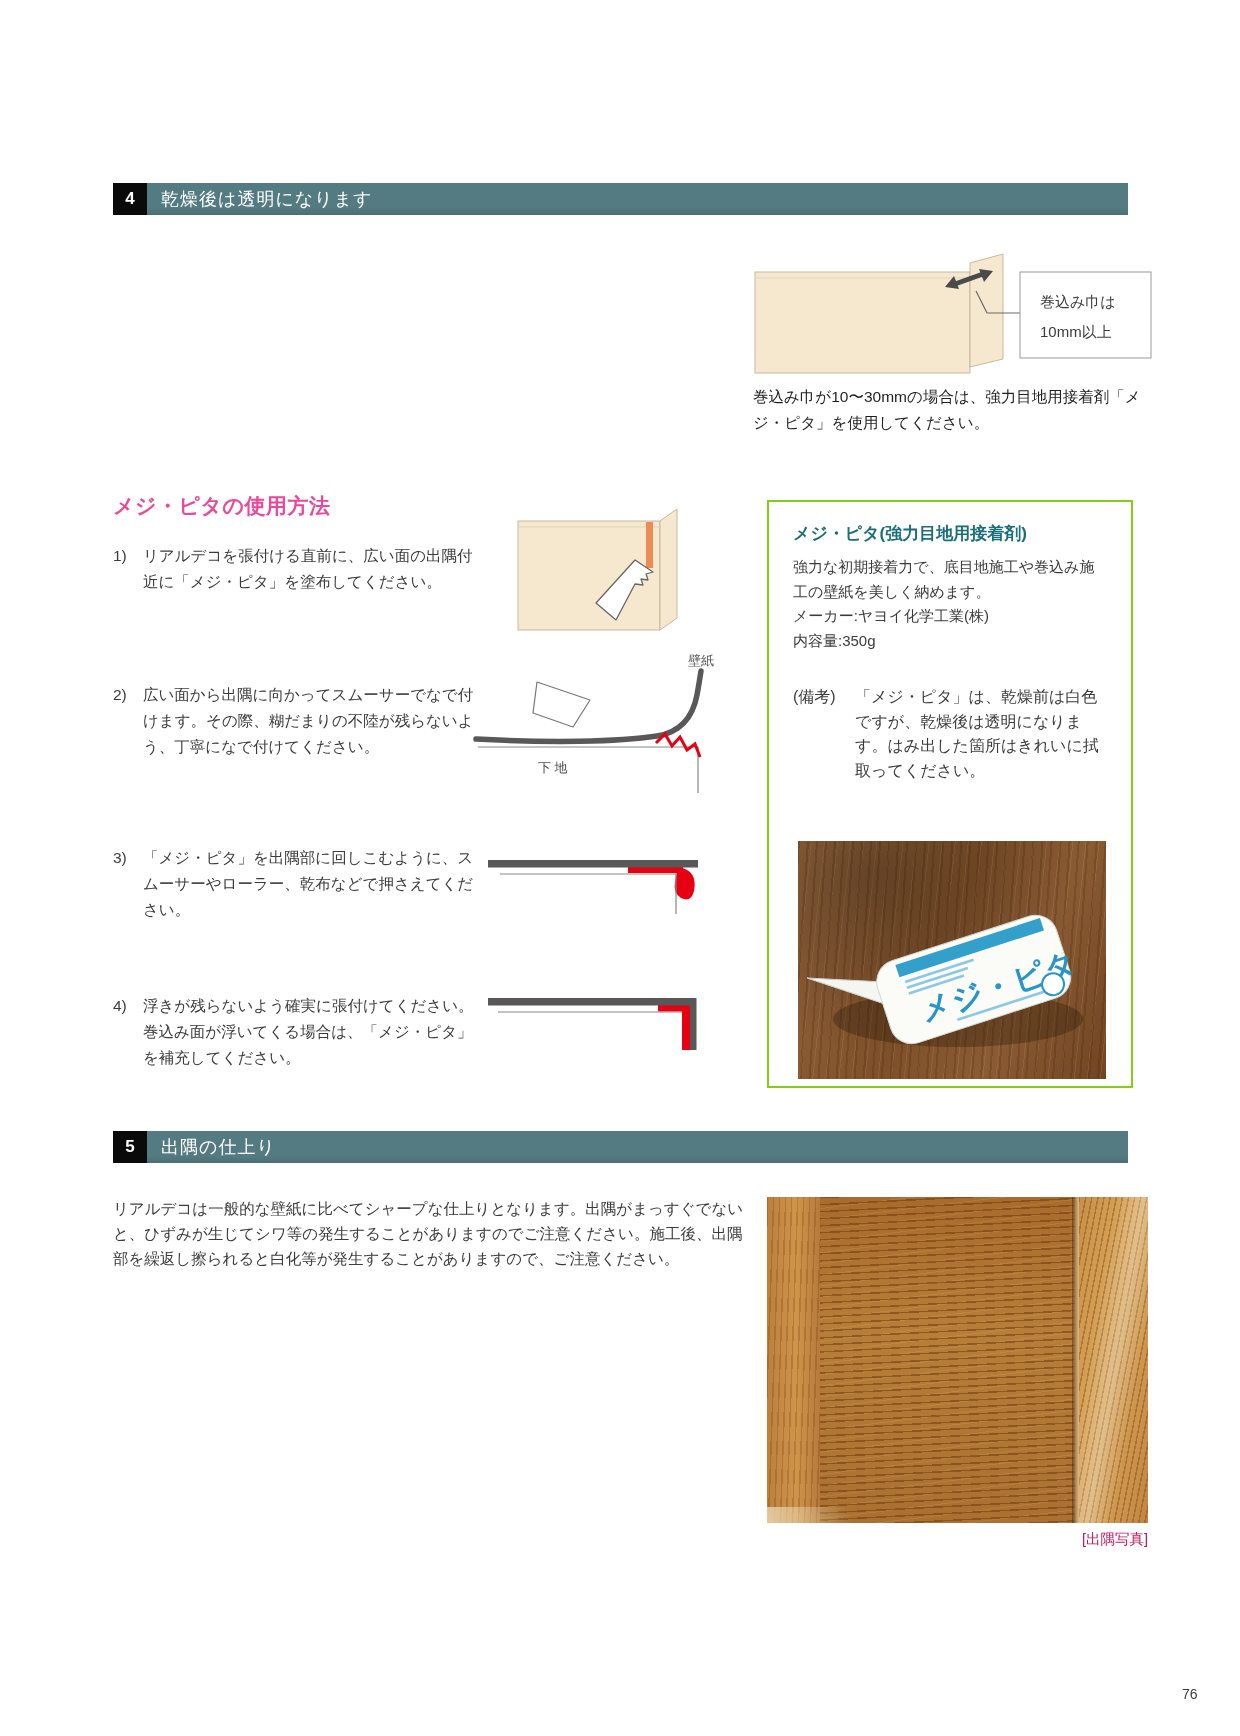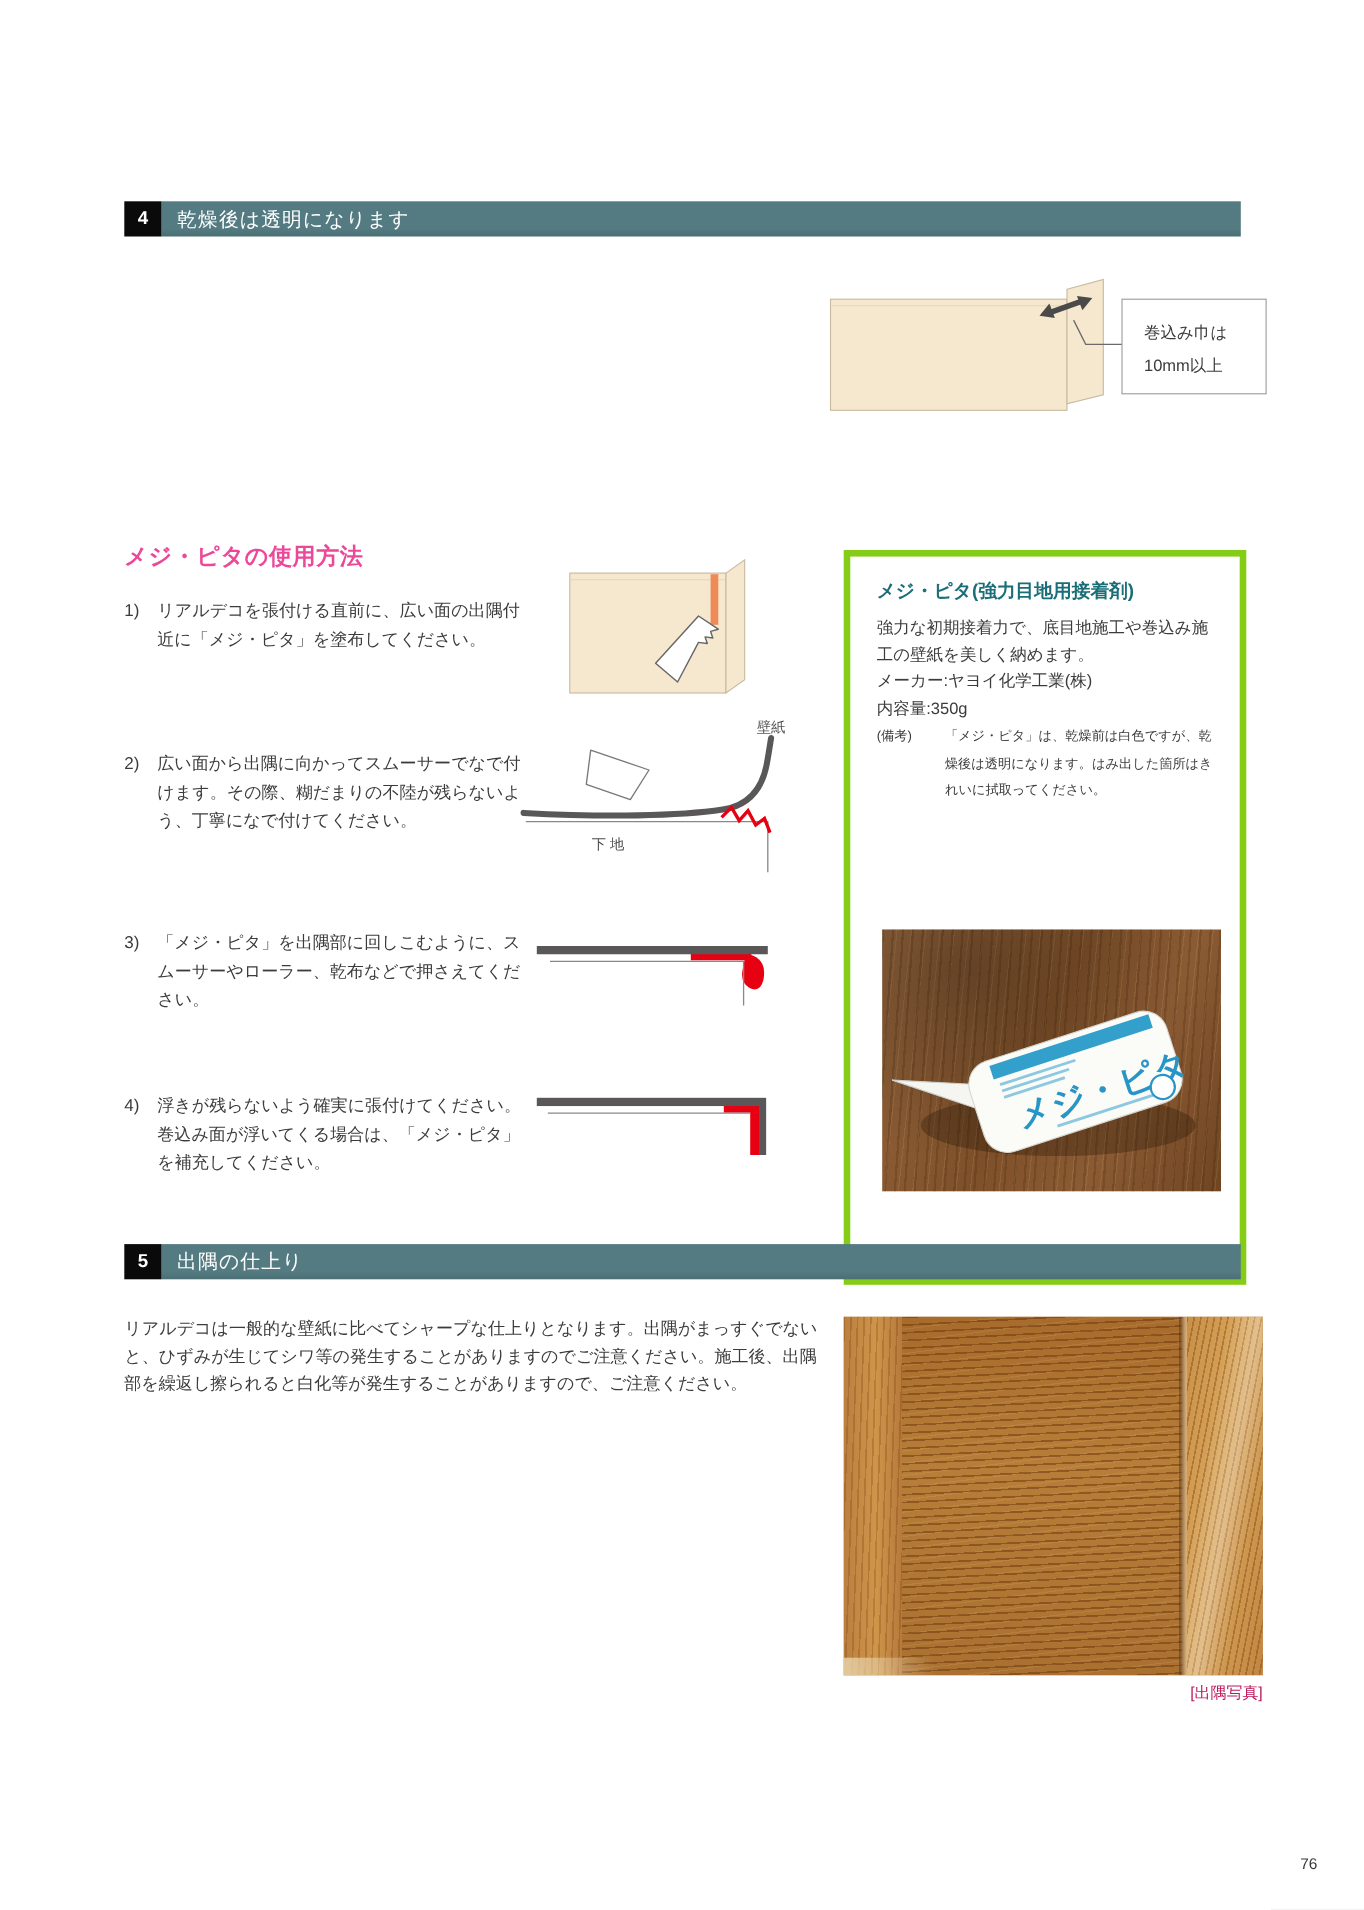--- a/index.html
+++ b/index.html
@@ -31,26 +31,26 @@
   .diag-caption{font-size:15.5px;line-height:26px;color:#1f1f1f;font-weight:500;}
 
   .usage-heading{font-size:21px;font-weight:bold;color:#ec4899;letter-spacing:.5px;}
 
   .step{display:flex;font-size:15.5px;line-height:26px;color:#3b3b3b;}
   .step-num{width:30px;flex:0 0 30px;}
   .step-text{flex:1;}
 
   
   .info-box{
-    width:366px;height:668px;border:6px solid #84cc16;background:#fff;
+    width:366px;height:588px;border:2px solid #84cc16;background:#fff;
     box-sizing:border-box;padding:20px 23px 0 24px;
   }
   .info-heading{font-size:17px;font-weight:bold;color:#1a6e78;margin-bottom:10px;}
   .info-line{font-size:15px;line-height:24.5px;color:#3b3b3b;}
-  .info-note{display:flex;margin-top:0;font-size:12px;line-height:24.5px;color:#3b3b3b;}
+  .info-note{display:flex;margin-top:32px;font-size:16px;line-height:24.5px;color:#3b3b3b;}
   .note-label{flex:0 0 62px;}
   .note-text{flex:1;}
 
   .product-photo{
     position:absolute;left:29px;top:339px;width:308px;height:238px;overflow:hidden;
     background:
       radial-gradient(ellipse at 25% 15%, rgba(0,0,0,.28), transparent 62%),
       repeating-linear-gradient(94deg, rgba(55,28,8,.20) 0 2px, transparent 2px 9px),
       repeating-linear-gradient(96deg, rgba(255,222,170,.10) 0 1px, transparent 1px 13px),
       linear-gradient(115deg,#97673e 0%,#7e5029 45%,#8b5b33 70%,#6f4522 100%);
@@ -111,20 +111,21 @@
       <line x1="202" y1="51" x2="230" y2="41" stroke="#4a4a4a" stroke-width="5"></line>
       <polygon points="206,56 192,54 201,43" fill="#4a4a4a"></polygon>
       <polygon points="226,36 240,38 231,49" fill="#4a4a4a"></polygon>
     </g>
     <polyline points="223,58 234,80 267,80" fill="none" stroke="#6a6a6a" stroke-width="1.2"></polyline>
     <rect x="267" y="39" width="131" height="86" fill="#ffffff" stroke="#9a9a9a" stroke-width="1"></rect>
     <text x="287" y="74" font-size="15" fill="#3b3b3b">巻込み巾は</text>
     <text x="287" y="104" font-size="15" fill="#3b3b3b">10mm以上</text>
   </svg>
 
+  <div class="abs diag-caption" style="left:753px;top:384px;width:392px;">巻込み巾が10〜30mmの場合は、強力目地用接着剤「メジ・ピタ」を使用してください。</div>
 
   <div class="abs usage-heading" style="left:113px;top:492px;">メジ・ピタの使用方法</div>
 
   <div class="abs step" style="left:113px;top:543px;width:366px;">
     <div class="step-num">1)</div>
     <div class="step-text">リアルデコを張付ける直前に、広い面の出隅付近に「メジ・ピタ」を塗布してください。</div>
   </div>
   <svg class="abs" style="left:505px;top:498px;" width="190" height="145" viewBox="0 0 190 145">
     <rect x="13" y="23" width="142" height="109" fill="#f5e8cf" stroke="#c6b99f" stroke-width="1"></rect>
     <line x1="13" y1="29" x2="155" y2="29" stroke="#e2d5b8" stroke-width="1"></line>

